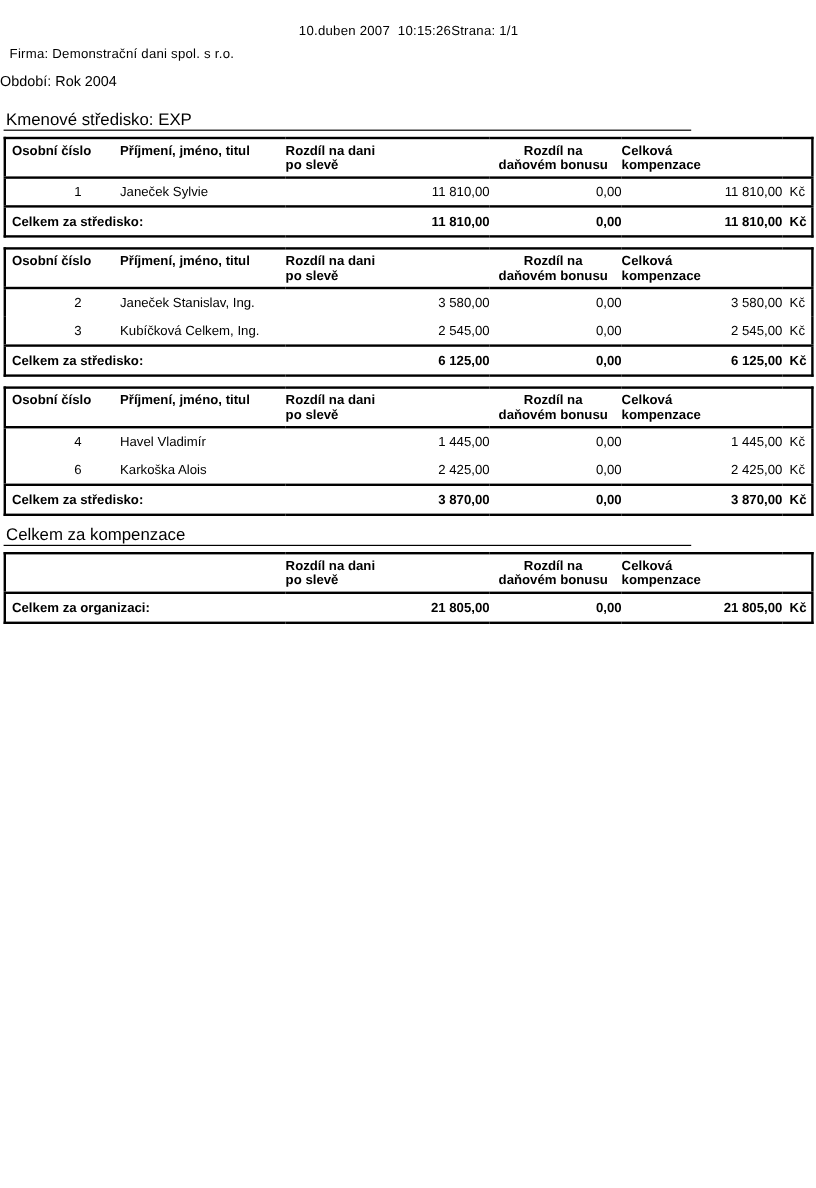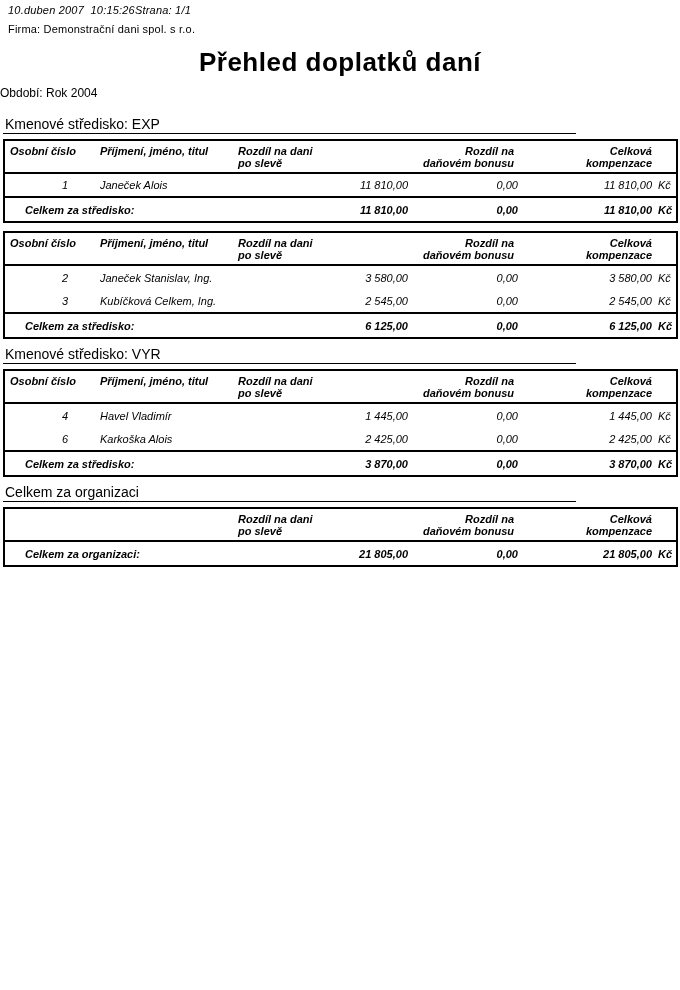--- a/index.html
+++ b/index.html
@@ -8,23 +8,23 @@
   body {
     width: 680px; height: 990px;
     font-family: "Liberation Sans", "DejaVu Sans", sans-serif;
     font-size: 11px; color: #000;
     position: relative; overflow: hidden;
   }
   .page { width: 680px; height: 990px; background: #fff; }
 
   
   .meta-line {
-    display: flex; justify-content: flex-start;
-    padding: 0 7px 0 8px; margin-top: 4px;
-    font-size: 11px; letter-spacing: 0.2px; white-space: pre; font-style: italic;
+    display: flex; justify-content: center;
+    padding: 0 7px 0 8px; margin-top: 20px;
+    font-size: 11px; letter-spacing: 0.2px; white-space: pre;
   }
   .company-line {
     padding-left: 8px; margin-top: 7px;
     font-size: 11px; letter-spacing: 0.2px;
   }
 
   
   .report-title {
     text-align: center; margin-top: 13px;
     font-size: 26px; font-weight: bold; letter-spacing: 0.5px;
@@ -40,71 +40,69 @@
   .section-title {
     font-size: 14px; line-height: 14px;
     padding: 0 0 2px 2px;
     border-bottom: 1px solid #000;
   }
   table.report-table {
     width: 673px; margin-top: 5px;
     border-collapse: collapse; table-layout: fixed;
     border: 2px solid #000;
     font-size: 11px;
-    font-style: italic;
   }
   col.c1 { width: 86px; }
   col.c2 { width: 148px; }
   col.c3 { width: 170px; }
   col.c4 { width: 110px; }
   col.c5 { width: 134px; }
   col.c6 { width: 25px; }
 
   thead th {
     font-weight: bold; vertical-align: top; text-align: left;
     padding-top: 4px; padding-bottom: 3px;
     border-bottom: 2px solid #000;
     line-height: 12px; white-space: nowrap; overflow: visible;
   }
   thead th.h1 { padding-left: 5px; }
   thead th.h2 { padding-left: 10px; }
   thead th.h3 { text-align: left; }
-  thead th.h4 { text-align: right; padding-right: 4px; }
-  thead th.h5 { text-align: right; }
+  thead th.h4 { text-align: center; padding-right: 4px; }
+  thead th.h5 { text-align: left; }
   thead .hdr-line { line-height: 12px; }
 
   tbody td {
     height: 24px; vertical-align: middle; white-space: nowrap;
   }
   tbody td.c1 { text-align: right; padding-right: 22px; }
   tbody td.c2 { padding-left: 10px; }
   tbody td.num { text-align: right; }
   tbody td.c6 { padding-left: 6px; }
 
   tfoot td {
     border-top: 2px solid #000;
     font-weight: bold; white-space: nowrap;
     padding-top: 6px; padding-bottom: 5px;
   }
-  tfoot td.label { padding-left: 20px; }
+  tfoot td.label { padding-left: 5px; }
   tfoot td.num { text-align: right; }
   tfoot td.c6 { padding-left: 6px; }
 </style>
 </head>
 <body>
 
 <div class="page">
 
   <div class="meta-line">
     <span>10.duben 2007  10:15:26</span>
     <span>Strana: 1/1</span>
   </div>
   <div class="company-line">Firma: Demonstrační dani spol. s r.o.</div>
 
-  <div class="report-title">Přehled doplatků daní</div>
   <div class="report-period">Období: Rok 2004</div>
 
   <div class="section">
     <div class="section-title">Kmenové středisko: EXP</div>
     <table class="report-table">
       <colgroup>
           <col class="c1">
           <col class="c2">
           <col class="c3">
           <col class="c4">
@@ -126,21 +124,21 @@
           <th class="h5">
             <div class="hdr-line">Celková</div>
             <div class="hdr-line">kompenzace</div>
           </th>
           <th></th>
         </tr>
       </thead>
       <tbody>
         <tr>
           <td class="c1">1</td>
-          <td class="c2">Janeček Alois</td>
+          <td class="c2">Janeček Sylvie</td>
           <td class="num">11 810,00</td>
           <td class="num">0,00</td>
           <td class="num">11 810,00</td>
           <td class="c6">Kč</td>
         </tr>
       </tbody>
       <tfoot>
         <tr>
           <td class="label" colspan="2">Celkem za středisko:</td>
           <td class="num">11 810,00</td>
@@ -205,21 +203,20 @@
           <td class="num">6 125,00</td>
           <td class="num">0,00</td>
           <td class="num">6 125,00</td>
           <td class="c6">Kč</td>
         </tr>
       </tfoot>
     </table>
   </div>
 
   <div class="section">
-    <div class="section-title">Kmenové středisko: VYR</div>
     <table class="report-table">
       <colgroup>
           <col class="c1">
           <col class="c2">
           <col class="c3">
           <col class="c4">
           <col class="c5">
           <col class="c6">
         </colgroup>
       <thead>
@@ -265,21 +262,21 @@
           <td class="num">3 870,00</td>
           <td class="num">0,00</td>
           <td class="num">3 870,00</td>
           <td class="c6">Kč</td>
         </tr>
       </tfoot>
     </table>
   </div>
 
   <div class="section">
-    <div class="section-title">Celkem za organizaci</div>
+    <div class="section-title">Celkem za kompenzace</div>
     <table class="report-table">
       <colgroup>
           <col class="c1">
           <col class="c2">
           <col class="c3">
           <col class="c4">
           <col class="c5">
           <col class="c6">
         </colgroup>
       <thead>

